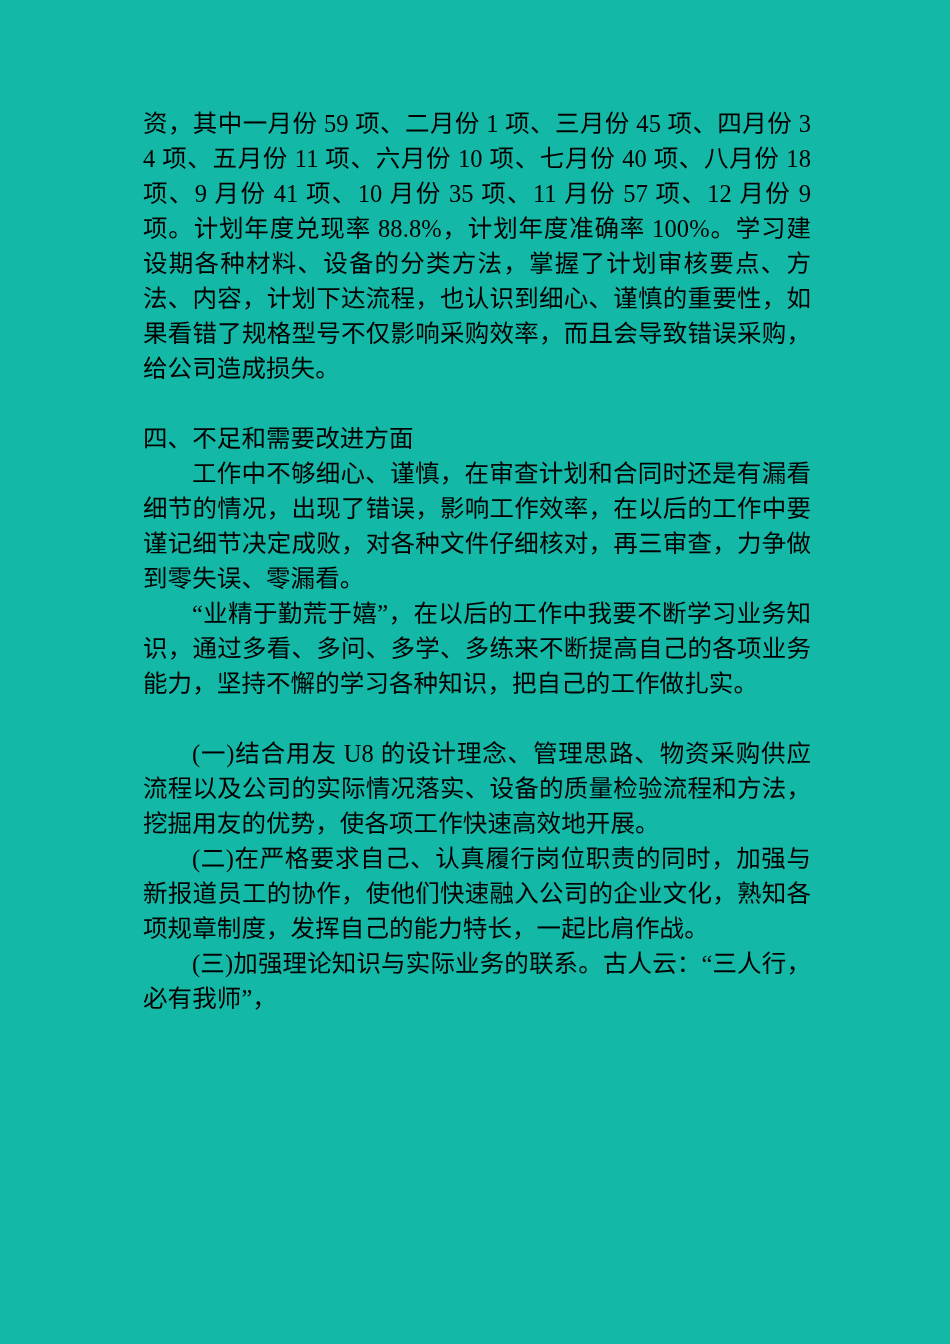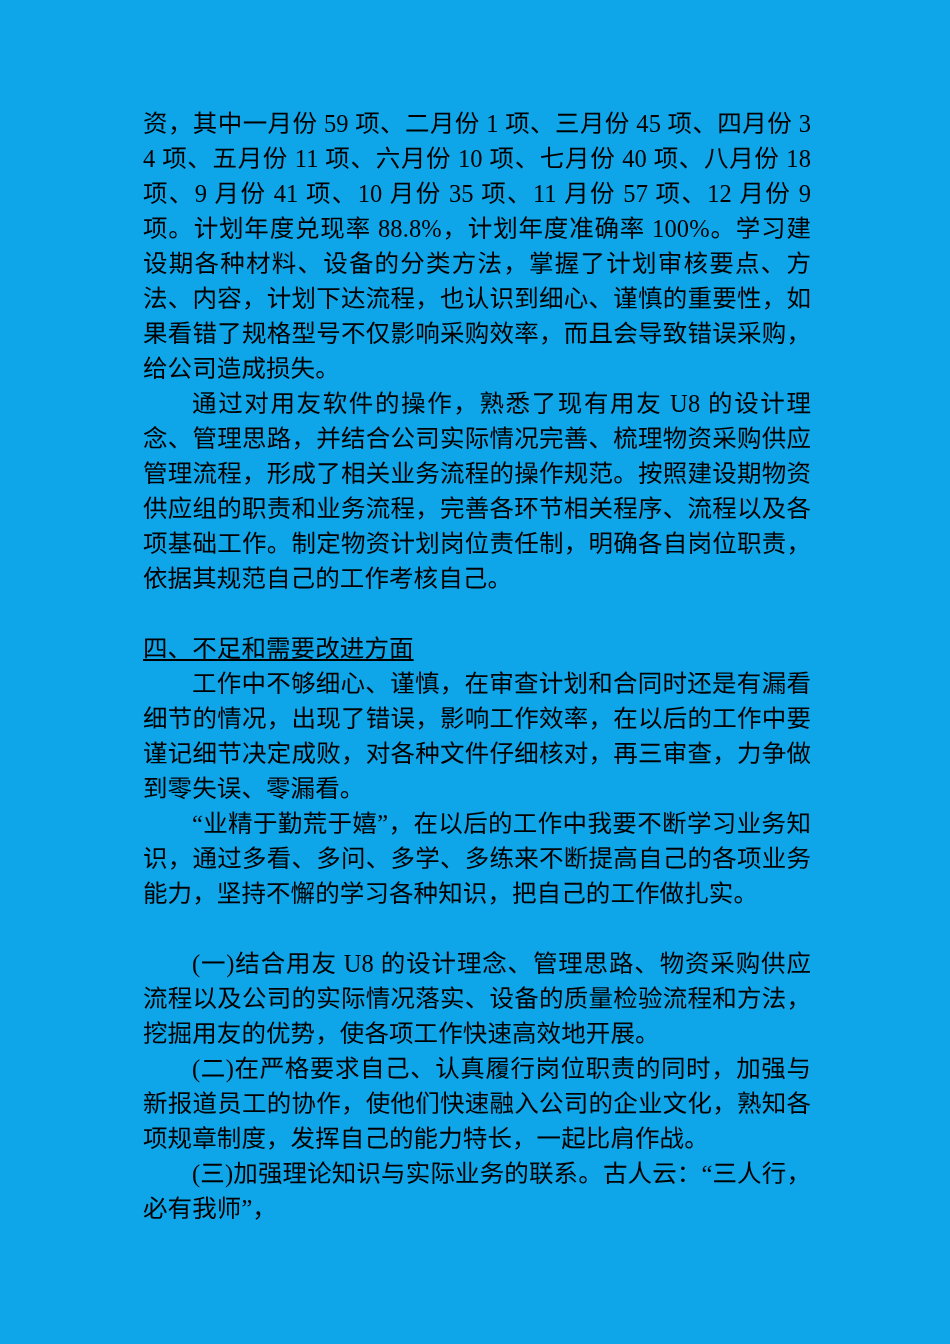--- a/index.html
+++ b/index.html
@@ -14,21 +14,21 @@
     overflow: hidden;
     font-family: "Liberation Serif", "DejaVu Serif", serif;
     color: #000000;
     -webkit-font-smoothing: antialiased;
   }
 
   .page {
     position: relative;
     width: 950px;
     height: 1344px;
-    background: #0ea5e9;
+    background: #14b8a6;
     box-sizing: border-box;
   }
 
   
   .doc-body {
     position: absolute;
     left: 143px;
     top: 106px;
     width: 668px;
   }
@@ -52,37 +52,35 @@
 
   
   .heading {
     margin: 0;
     font-size: 24.5px;
     line-height: 35px;
     font-weight: normal;
     text-indent: 0;
     text-align: left;
     letter-spacing: 0.1px;
-    text-decoration: underline;
   }
 
   
   .blank-line {
     height: 35px;
     line-height: 35px;
     font-size: 24.5px;
   }
 </style>
 </head>
 <body>
 
 <div class="page">
   <div class="doc-body">
       <p class="para">资，其中一月份 59 项、二月份 1 项、三月份 45 项、四月份 34 项、五月份 11 项、六月份 10 项、七月份 40 项、八月份 18 项、9 月份 41 项、10 月份 35 项、11 月份 57 项、12 月份 9 项。计划年度兑现率 88.8%，计划年度准确率 100%。学习建设期各种材料、设备的分类方法，掌握了计划审核要点、方法、内容，计划下达流程，也认识到细心、谨慎的重要性，如果看错了规格型号不仅影响采购效率，而且会导致错误采购，给公司造成损失。</p>
-      <p class="para indent">通过对用友软件的操作，熟悉了现有用友 U8 的设计理念、管理思路，并结合公司实际情况完善、梳理物资采购供应管理流程，形成了相关业务流程的操作规范。按照建设期物资供应组的职责和业务流程，完善各环节相关程序、流程以及各项基础工作。制定物资计划岗位责任制，明确各自岗位职责，依据其规范自己的工作考核自己。</p>
       <div class="blank-line">&nbsp;</div>
       <p class="heading">四、不足和需要改进方面</p>
       <p class="para indent">工作中不够细心、谨慎，在审查计划和合同时还是有漏看细节的情况，出现了错误，影响工作效率，在以后的工作中要谨记细节决定成败，对各种文件仔细核对，再三审查，力争做到零失误、零漏看。</p>
       <p class="para indent">“业精于勤荒于嬉”，在以后的工作中我要不断学习业务知识，通过多看、多问、多学、多练来不断提高自己的各项业务能力，坚持不懈的学习各种知识，把自己的工作做扎实。</p>
       <div class="blank-line">&nbsp;</div>
       <p class="para indent">(一)结合用友 U8 的设计理念、管理思路、物资采购供应流程以及公司的实际情况落实、设备的质量检验流程和方法，挖掘用友的优势，使各项工作快速高效地开展。</p>
       <p class="para indent">(二)在严格要求自己、认真履行岗位职责的同时，加强与新报道员工的协作，使他们快速融入公司的企业文化，熟知各项规章制度，发挥自己的能力特长，一起比肩作战。</p>
       <p class="para indent">(三)加强理论知识与实际业务的联系。古人云：“三人行，必有我师”，</p>
     </div>
 </div>

